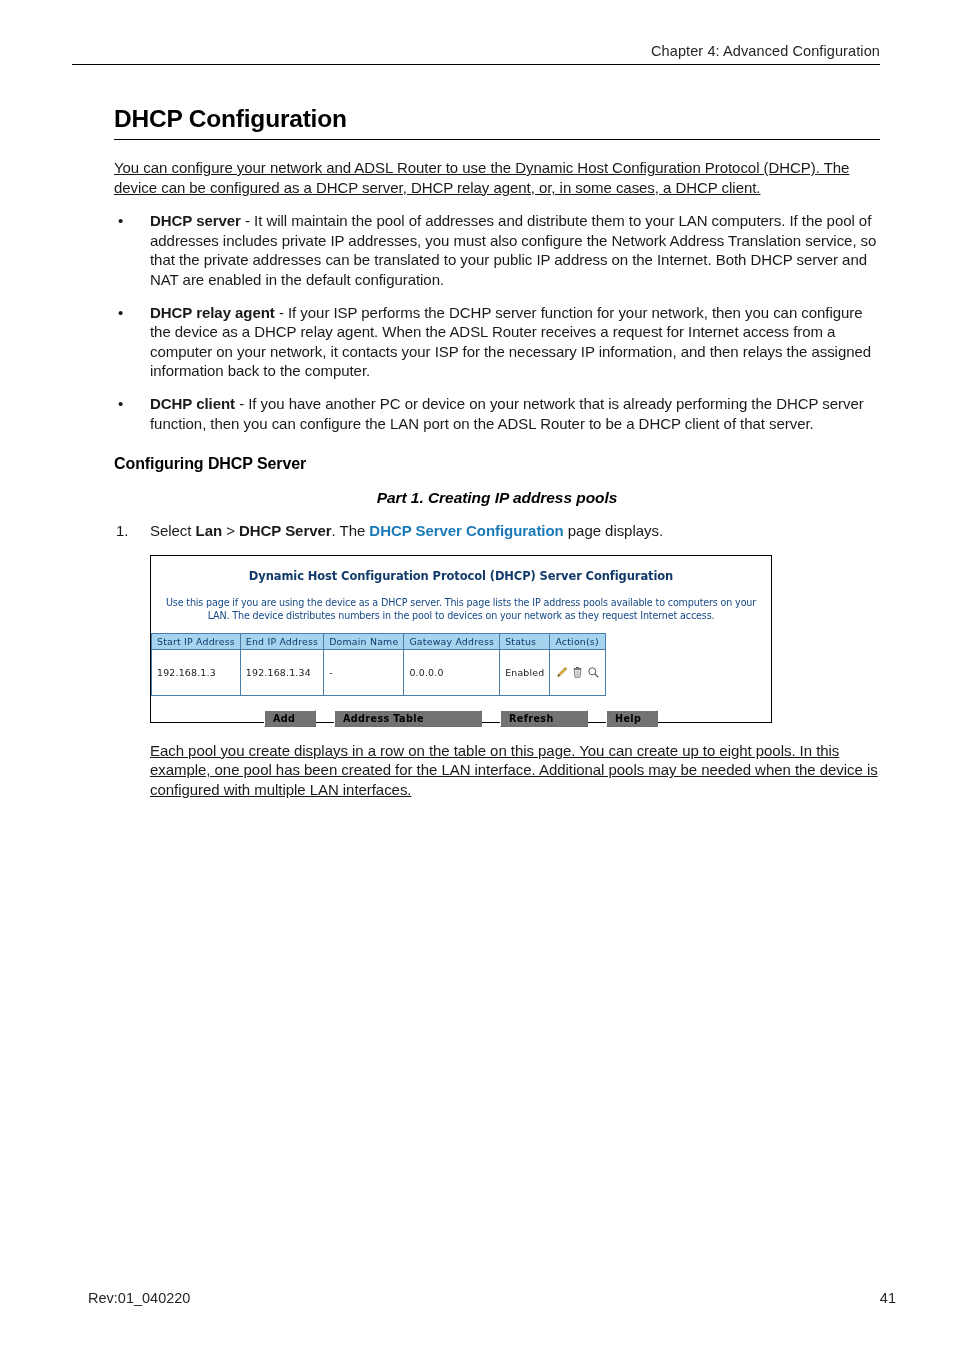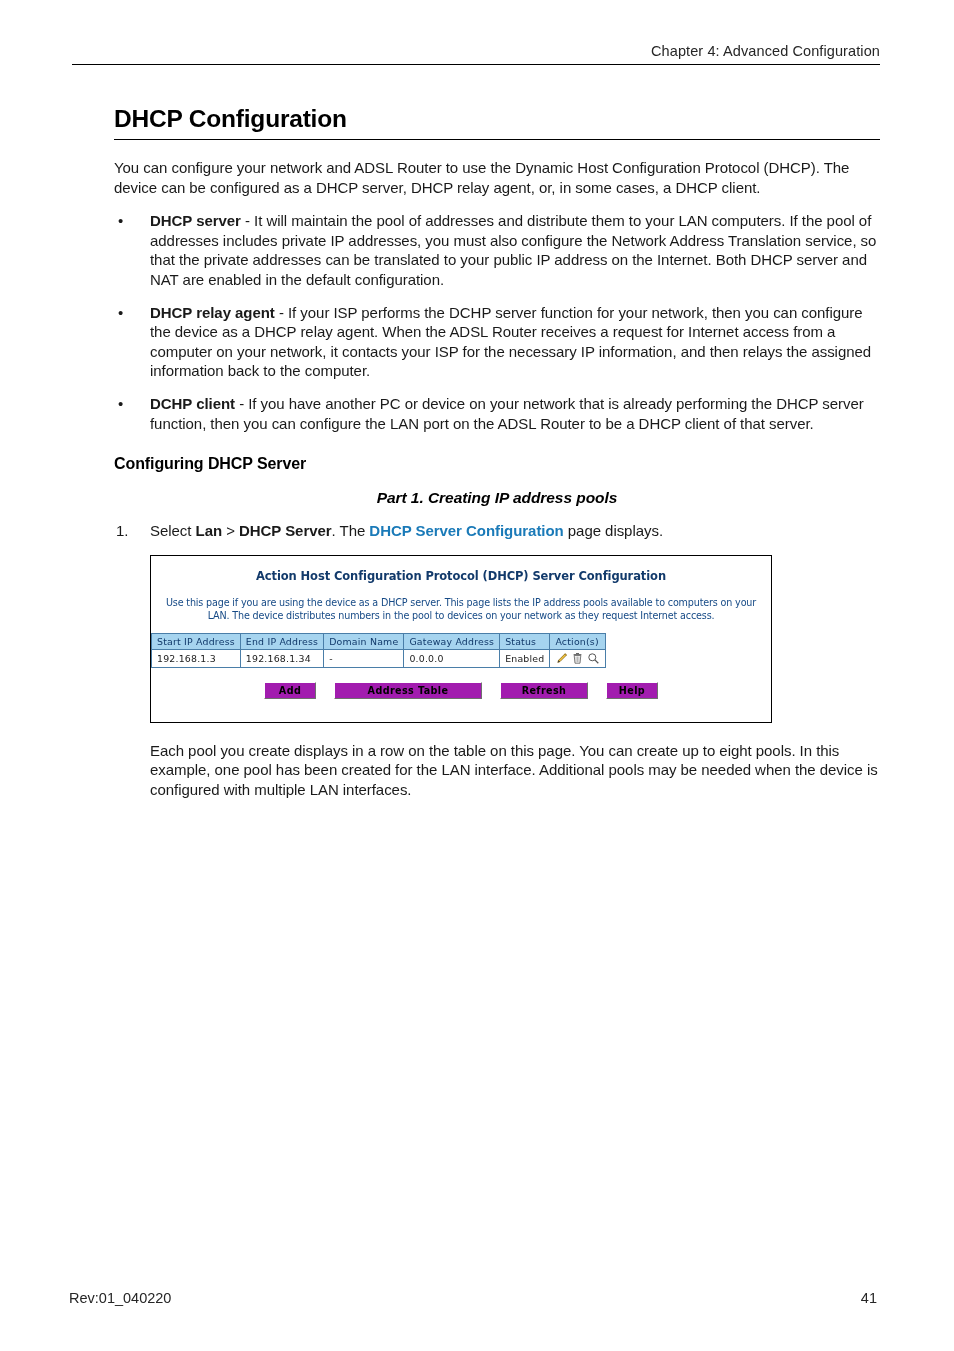--- a/index.html
+++ b/index.html
@@ -65,20 +65,21 @@
     margin-bottom: 18px;
     width: 766px;
   }
 
   p.body {
     font-size: 15px;
     line-height: 19.6px;
     margin: 0 0 14px 0;
     color: #1a1a1a;
     letter-spacing: -0.05px;
+    text-decoration: underline;
   }
 
   ul.bullets {
     list-style: none;
     margin: 0;
     padding: 0;
   }
   ul.bullets li {
     position: relative;
     padding-left: 36px;
@@ -179,21 +180,21 @@
     color: #123a6b;
     font-weight: normal;
     padding: 2px 5px;
     text-align: left;
     white-space: nowrap;
     letter-spacing: 0.2px;
   }
   table.pool-table td {
     background: #ffffff;
     border: 1px solid #4a7ea8;
-    padding: 2px 5px;
+    padding: 16px 5px;
     color: #1a1a1a;
     white-space: nowrap;
     letter-spacing: 0.2px;
   }
   td.actions-cell {
     padding: 1px 3px;
   }
   .action-icons {
     display: flex;
     align-items: center;
@@ -211,38 +212,38 @@
     justify-content: center;
     align-items: center;
     gap: 18px;
     margin-top: 14px;
   }
   .w95-btn {
     font-family: "DejaVu Sans", sans-serif;
     font-size: 9.6px;
     font-weight: bold;
     color: #000;
-    background: #a21caf;
+    background: #737373;
     border-top: 1.5px solid #ffffff;
     border-left: 1.5px solid #ffffff;
     border-right: 1.5px solid #6f6f6f;
     border-bottom: 1.5px solid #6f6f6f;
     padding: 2px 8px;
     min-width: 34px;
-    text-align: center;
+    text-align: left;
     letter-spacing: 0.4px;
     cursor: default;
   }
   .w95-btn.wide { min-width: 130px; }
   .w95-btn.med  { min-width: 70px; }
 
   
   .doc-footer {
     position: absolute;
-    left: 69px;
+    left: 88px;
     top: 1290px;
     width: 808px;
     display: flex;
     justify-content: space-between;
     font-size: 14.5px;
     color: #262626;
   }
 </style>
 </head>
 <body>
@@ -280,21 +281,21 @@
 
     <h3 class="subsection">Part 1. Creating IP address pools</h3>
 
     <div class="numbered-step">
       <span class="num">1.</span><span>Select </span><b>Lan</b><span> &gt; </span><b>DHCP Server</b><span>. The </span><span class="link">DHCP Server Configuration</span><span> page displays.</span>
     </div>
 
     <div class="shot-wrap">
       <div class="shot">
 
-        <div class="shot-title">Action Host Configuration Protocol (DHCP) Server Configuration</div>
+        <div class="shot-title">Dynamic Host Configuration Protocol (DHCP) Server Configuration</div>
 
         <div class="shot-desc">Use this page if you are using the device as a DHCP server. This page lists the IP address pools available to computers on your LAN. The device distributes numbers in the pool to devices on your network as they request Internet access.</div>
 
         <div class="shot-table-area">
           <table class="pool-table">
             <thead>
               <tr>
                 <th>Start IP Address</th>
                 <th>End IP Address</th>
                 <th>Domain Name</th>

